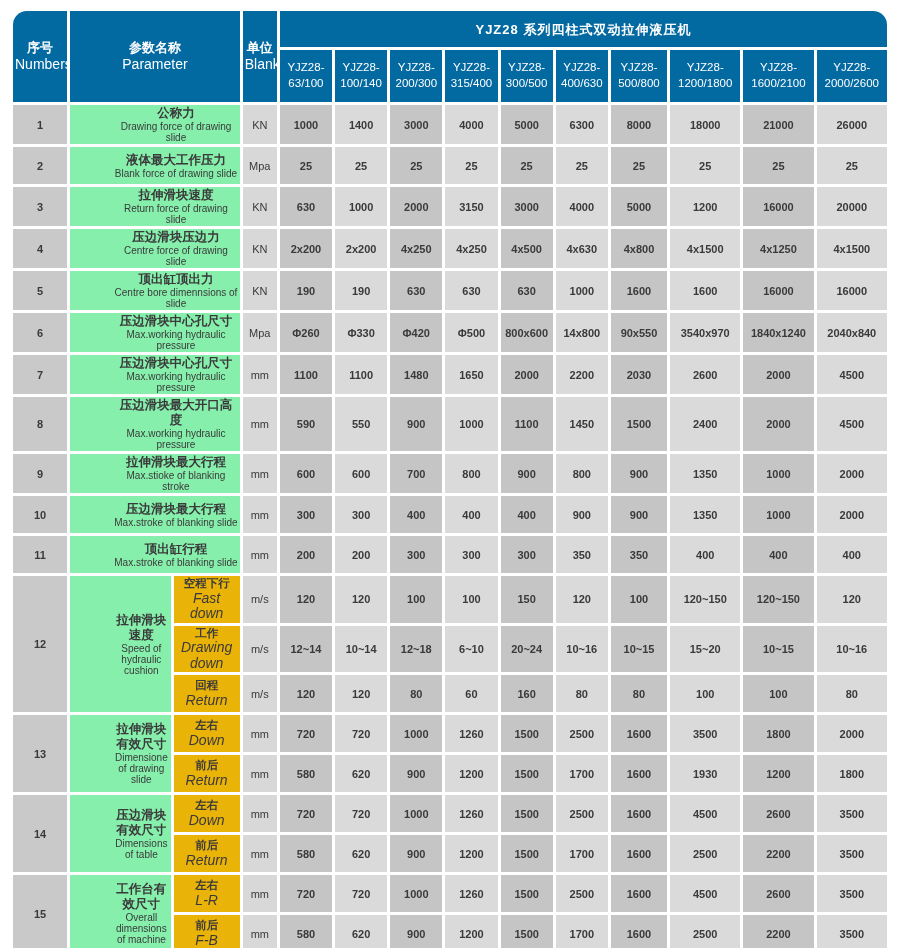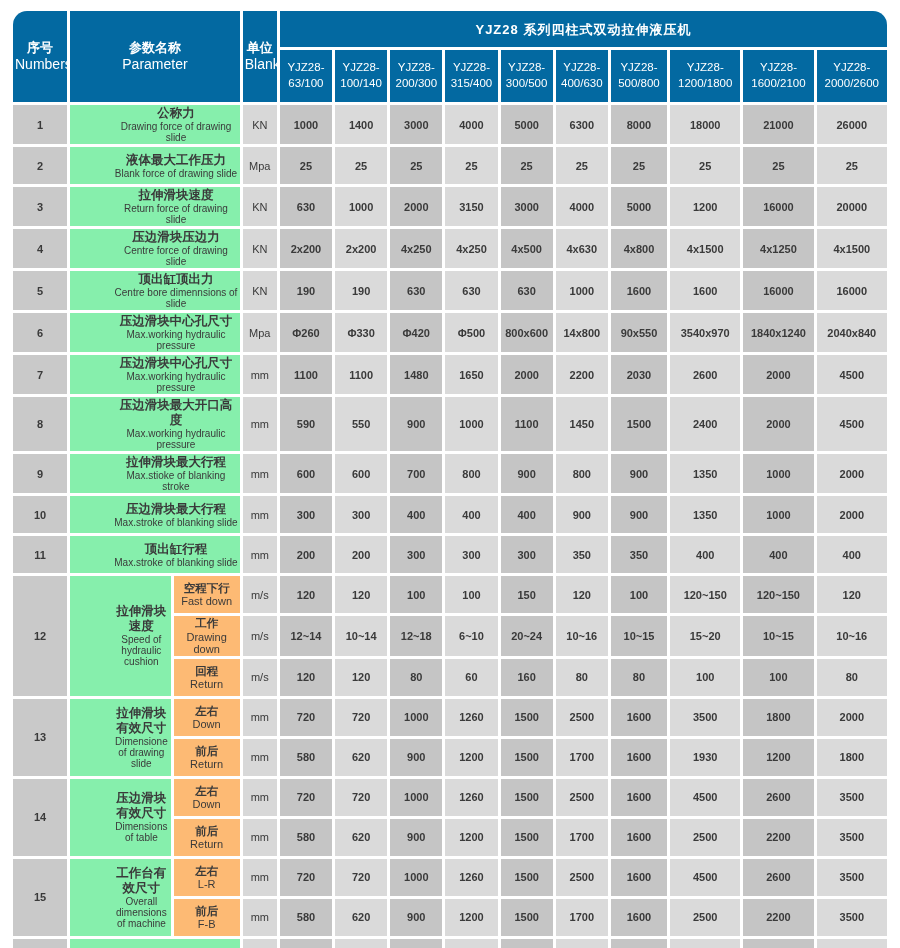--- a/index.html
+++ b/index.html
@@ -33,28 +33,28 @@
   .series-title{font-size:13px;font-weight:bold;letter-spacing:1px;}
   .model{font-size:11.5px;line-height:1.35;}
   tr.hrow1{height:36px;}
   tr.hrow2{height:52px;}
   tbody tr{height:37px;}
   
   td{font-size:11px;font-weight:bold;color:#3a3a3a;}
   td.num{background:#c9c9c9;}
   td.param{background:#86efac;padding-left:44px;}
   td.subp{background:#cscsc;}
-  td.subp{background:#fdba74;}
+  td.subp{background:#eab308;}
   td.unit{background:#d8d8d8;font-weight:normal;font-size:11px;}
   td.v0{background:#c5c5c5;}
   td.v1{background:#dadada;}
   .p-zh{display:block;font-size:12.5px;font-weight:bold;line-height:1.2;}
   .p-en{display:block;font-size:10px;font-weight:normal;line-height:1.1;}
   .s-zh{display:block;font-size:11.5px;font-weight:bold;line-height:1.2;}
-  .s-en{display:block;font-size:11px;font-weight:normal;line-height:1.1;}
+  .s-en{display:block;font-size:14px;font-weight:normal;line-height:1.1;font-style:italic;}
   .p-inline{font-size:14px;font-weight:normal;}
   .p-inline-en{font-size:11px;font-weight:normal;margin-left:6px;}
   
   tr.hrow1 th:first-child{border-top-left-radius:14px;}
   tr.hrow1 th:last-child{border-top-right-radius:14px;}
   tbody tr:last-child td:first-child{border-bottom-left-radius:14px;}
   tbody tr:last-child td:last-child{border-bottom-right-radius:14px;}
 </style>
 </head>
 <body>

